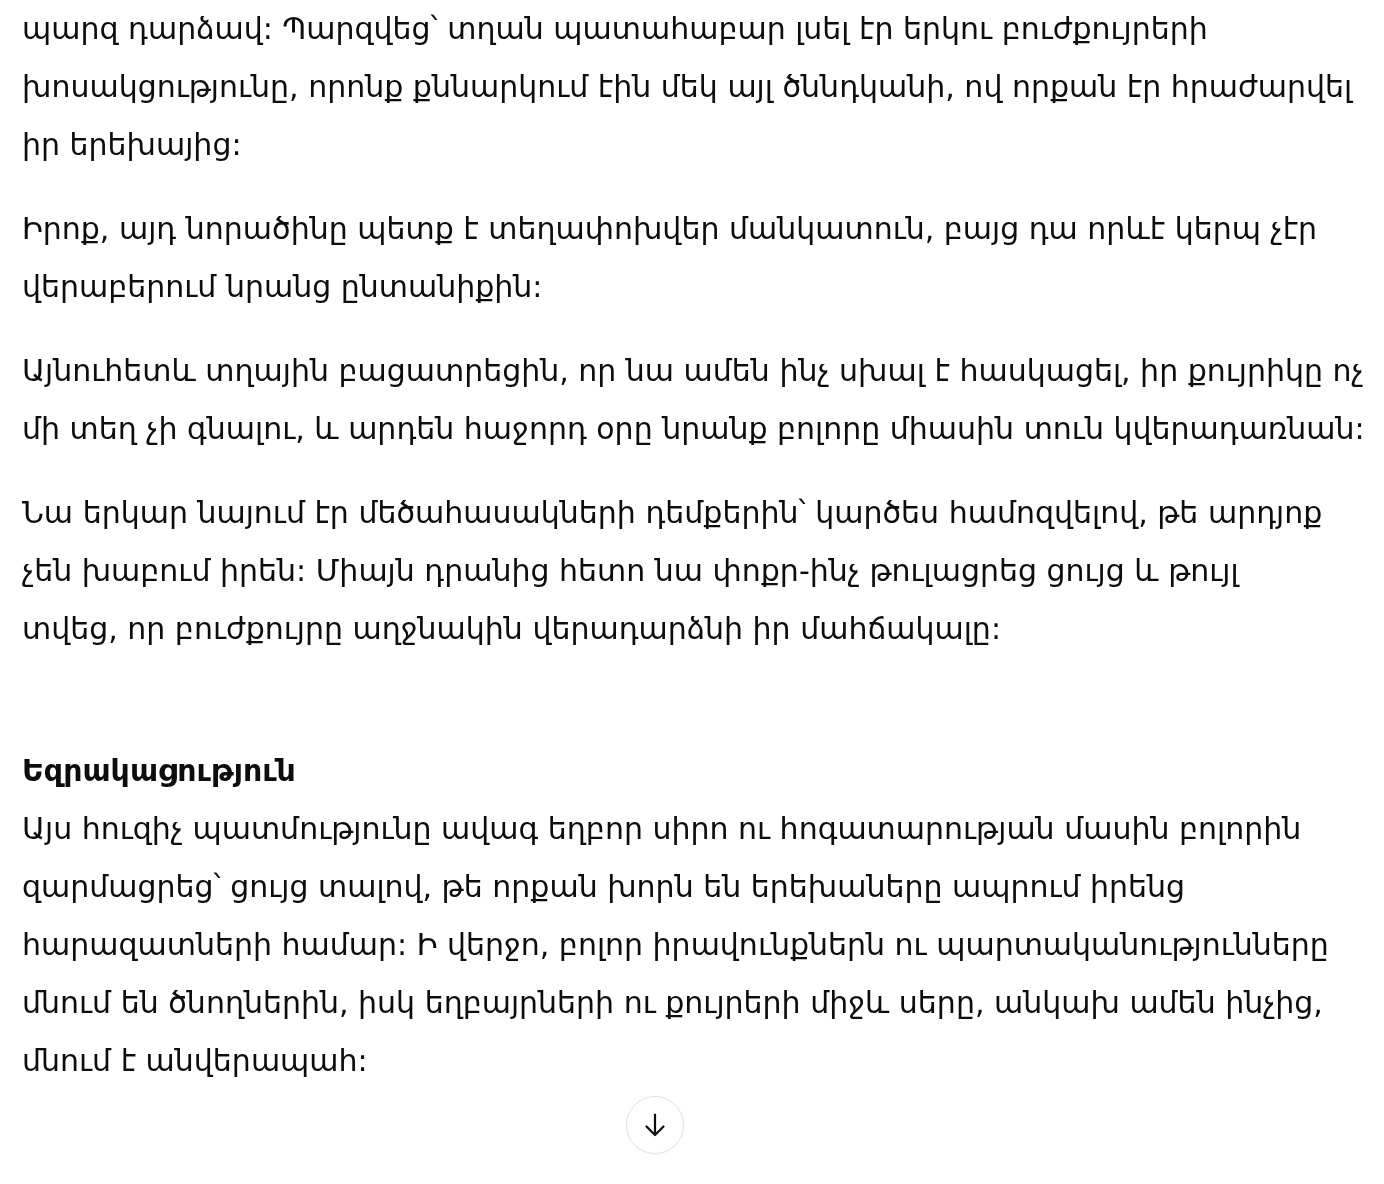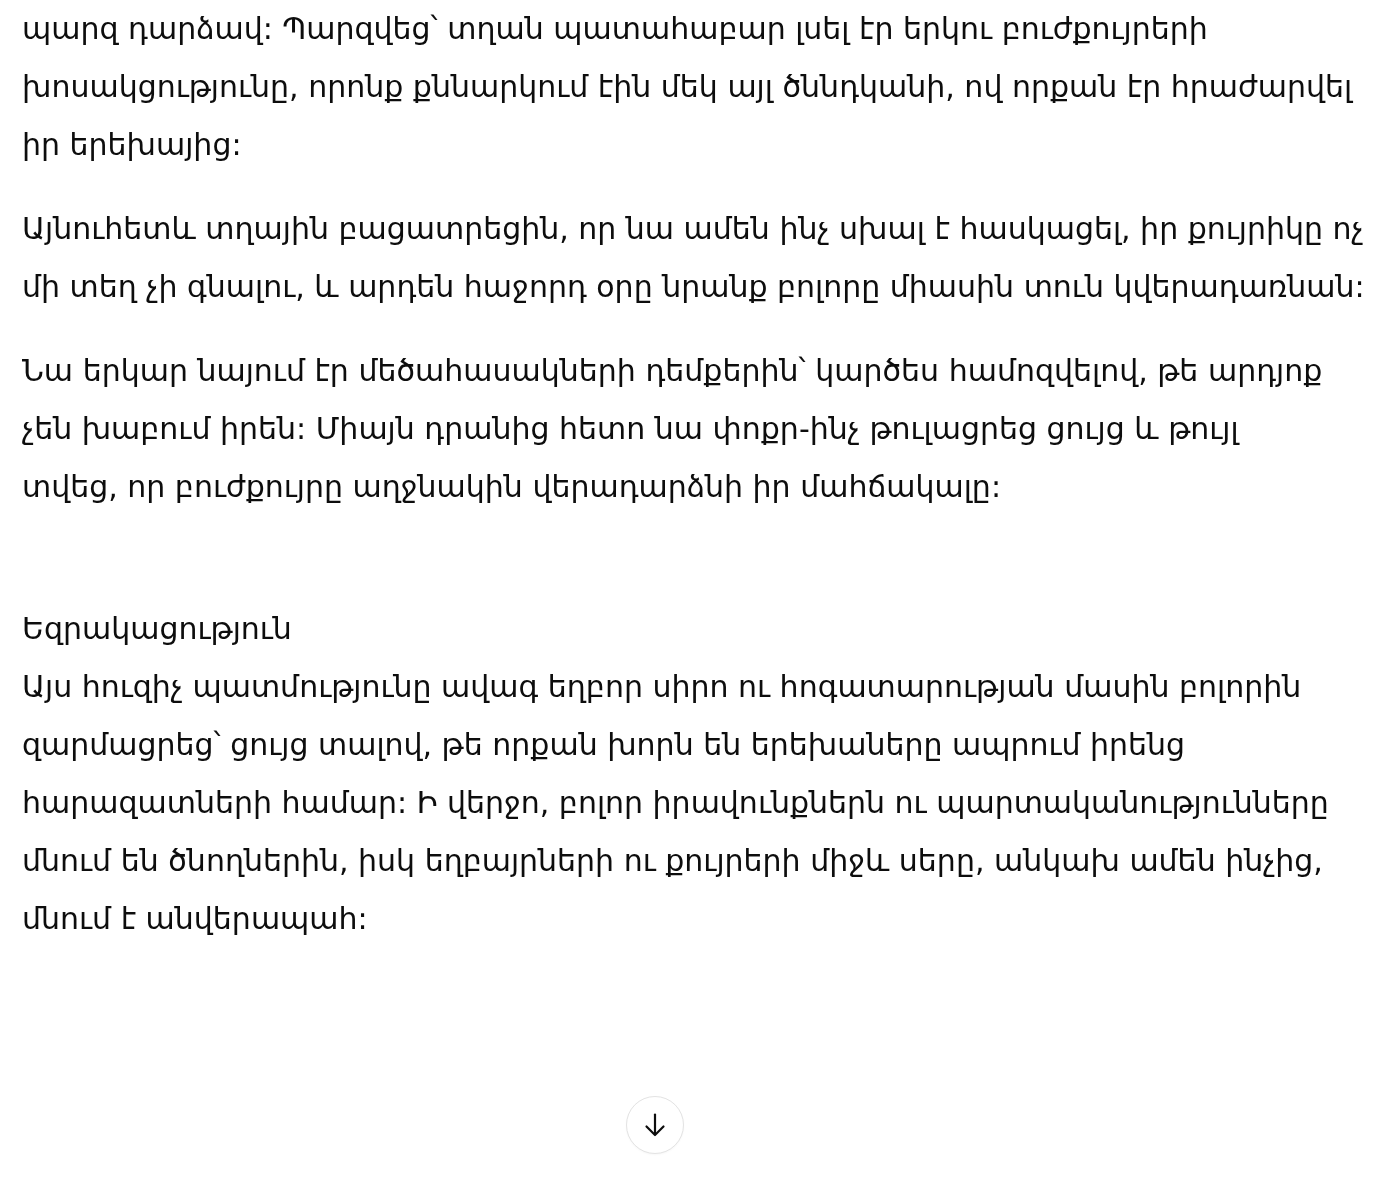--- a/index.html
+++ b/index.html
@@ -23,21 +23,21 @@
     font-size: 30px;
     line-height: 58px;
     letter-spacing: 0;
   }
   .message-content p {
     margin: 0 0 26px 0;
     white-space: pre-line;
   }
   .conclusion-heading {
     display: block;
-    font-weight: 400;
+    font-weight: 700;
   }
   .conclusion-body {
     display: block;
     white-space: pre-line;
   }
   .scroll-btn {
     position: absolute;
     left: 626px;
     top: 1096px;
     width: 58px;
@@ -56,20 +56,22 @@
     display: block;
   }
 </style>
 </head>
 <body>
 
 <main class="message-content">
   <p>պարզ դարձավ: Պարզվեց՝ տղան պատահաբար լսել էր երկու բուժքույրերի
 խոսակցությունը, որոնք քննարկում էին մեկ այլ ծննդկանի, ով որքան էր հրաժարվել
 իր երեխայից:</p>
+  <p>Իրոք, այդ նորածինը պետք է տեղափոխվեր մանկատուն, բայց դա որևէ կերպ չէր
+վերաբերում նրանց ընտանիքին:</p>
   <p>Այնուհետև տղային բացատրեցին, որ նա ամեն ինչ սխալ է հասկացել, իր քույրիկը ոչ
 մի տեղ չի գնալու, և արդեն հաջորդ օրը նրանք բոլորը միասին տուն կվերադառնան:</p>
   <p>Նա երկար նայում էր մեծահասակների դեմքերին՝ կարծես համոզվելով, թե արդյոք
 չեն խաբում իրեն: Միայն դրանից հետո նա փոքր-ինչ թուլացրեց ցույց և թույլ
 տվեց, որ բուժքույրը աղջնակին վերադարձնի իր մահճակալը:</p>
   <p>
     <strong class="conclusion-heading">Եզրակացություն</strong><span class="conclusion-body">Այս հուզիչ պատմությունը ավագ եղբոր սիրո ու հոգատարության մասին բոլորին
 զարմացրեց՝ ցույց տալով, թե որքան խորն են երեխաները ապրում իրենց
 հարազատների համար: Ի վերջո, բոլոր իրավունքներն ու պարտականությունները
 մնում են ծնողներին, իսկ եղբայրների ու քույրերի միջև սերը, անկախ ամեն ինչից,

